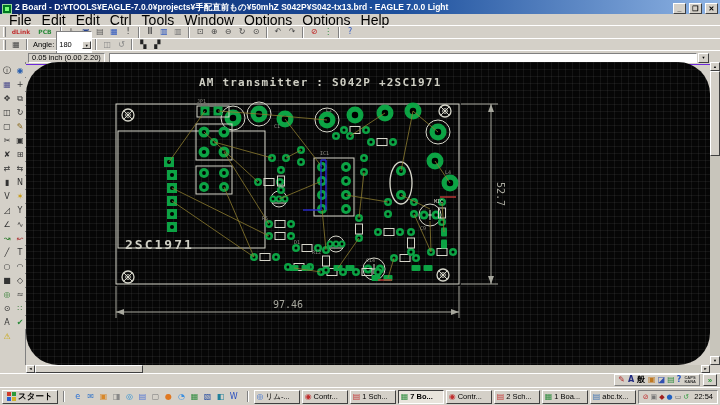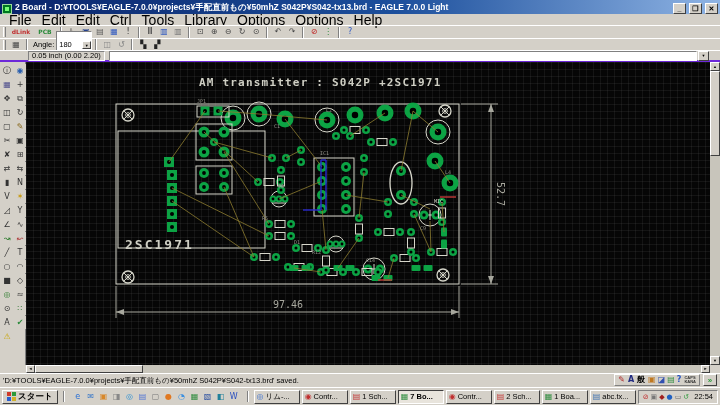--- a/index.html
+++ b/index.html
@@ -14,39 +14,39 @@
   .winbtn{width:13px;height:11px;background:#d4d0c8;border:1px solid;border-color:#fff #404040 #404040 #fff;font-size:7px;line-height:8px;text-align:center;font-weight:bold;color:#000;padding:0;flex:0 0 auto;}
 
   
   .menubar{position:absolute;top:14px;left:0;width:720px;height:11px;display:flex;align-items:center;padding-left:4px;}
   .menu-item{font-size:14px;padding:1px 5px;color:#000;}
 
   
   .tbrow{position:absolute;left:0;width:720px;display:flex;align-items:center;padding-left:2px;border-top:1px solid #fff;}
   .tb1{top:25px;height:13px;}
   .tb2{top:38px;height:12px;}
-  .cmdrow{top:50px;height:15px;border-bottom:5px solid #6d28d9;}
+  .cmdrow{top:50px;height:15px;border-bottom:1px solid #6d28d9;}
   .grip{width:3px;height:10px;border-left:1px solid #fff;border-right:1px solid #808080;margin:0 3px 0 1px;}
   .tbtn{width:14px;height:12px;display:flex;align-items:center;justify-content:center;font-size:8px;line-height:1;background:#d4d0c8;border:1px solid #d4d0c8;padding:0;font-family:"DejaVu Sans",sans-serif;}
   .tbtn.wide{width:24px;font-size:6px;font-weight:bold;letter-spacing:0;}
   .tsep{width:2px;height:11px;border-left:1px solid #808080;border-right:1px solid #fff;margin:0 3px;}
   .tlabel{font-size:7.5px;padding:0 2px;}
   .combo{width:36px;height:28px;background:#fff;border:1px solid;border-color:#808080 #fff #fff #808080;display:flex;align-items:center;}
   .combo .val{flex:1;font-size:7.5px;padding-left:2px;}
   .combo .drop{width:9px;height:8px;background:#d4d0c8;border:1px solid;border-color:#fff #404040 #404040 #fff;font-size:4px;line-height:7px;text-align:center;padding:0;}
   .readout{height:10px;border:1px solid;border-color:#808080 #fff #fff #808080;font-size:7.5px;padding:0 3px;margin-left:26px;display:flex;align-items:center;background:#d4d0c8;white-space:nowrap;}
   .cmdinput{flex:1;height:10px;margin:0 1px 0 4px;border:1px solid;border-color:#808080 #fff #fff #808080;background:#fff;font-size:8px;padding:0 2px;font-family:"Liberation Sans",sans-serif;}
   .histbtn{width:11px;height:10px;background:#d4d0c8;border:1px solid;border-color:#fff #404040 #404040 #fff;font-size:4px;line-height:8px;text-align:center;padding:0;margin-right:11px;}
 
   
   .palette{position:absolute;top:62px;left:0;width:26px;height:303px;background:#d4d0c8;display:grid;grid-template-columns:12px 12px;gap:1px 1px;padding:2px 0 0 1px;align-content:start;border-right:1px solid #808080;}
   .pal{width:12px;height:13px;display:flex;align-items:center;justify-content:center;font-size:8px;line-height:1;background:#d4d0c8;border:none;padding:0;font-family:"DejaVu Sans",sans-serif;}
 
   
-  .canvas{position:absolute;left:26px;top:62px;width:684px;height:303px;background:#060606;background-image:linear-gradient(rgba(210,210,210,0.07) 1px,transparent 1px),linear-gradient(90deg,rgba(210,210,210,0.07) 1px,transparent 1px);background-size:7px 7px;}
+  .canvas{position:absolute;left:26px;top:62px;width:684px;height:303px;background:#060606;background-image:linear-gradient(rgba(210,210,210,0.07) 1px,transparent 1px),linear-gradient(90deg,rgba(210,210,210,0.07) 1px,transparent 1px);background-size:7px 7px;border-radius:32px;}
   .canvas svg{position:absolute;left:0;top:0;}
 
   
   .vscroll{position:absolute;right:0;top:62px;width:10px;height:303px;background:#c8c5bb;}
   .sbtn{width:10px;height:9px;background:#d4d0c8;border:1px solid;border-color:#fff #404040 #404040 #fff;font-size:4px;line-height:7px;text-align:center;padding:0;display:block;}
   .vthumb{position:absolute;left:0;top:9px;width:10px;height:85px;background:#d4d0c8;border:1px solid;border-color:#fff #404040 #404040 #fff;}
   .hscroll{position:absolute;left:26px;top:365px;width:684px;height:8px;background:#c8c5bb;display:flex;}
   .hscroll .sbtn{width:9px;height:8px;line-height:6px;}
   .hthumb{width:108px;height:8px;background:#d4d0c8;border:1px solid;border-color:#fff #404040 #404040 #fff;}
   .scorner{position:absolute;right:0;top:365px;width:10px;height:8px;background:#d4d0c8;}
@@ -84,21 +84,21 @@
     <button class="winbtn">❐</button>
     <button class="winbtn">✕</button>
   </div>
 
   <div class="menubar">
       <span class="menu-item">File</span>
       <span class="menu-item">Edit</span>
       <span class="menu-item">Edit</span>
       <span class="menu-item">Ctrl</span>
       <span class="menu-item">Tools</span>
-      <span class="menu-item">Library</span>
+      <span class="menu-item">Window</span>
       <span class="menu-item">Options</span>
       <span class="menu-item">Options</span>
       <span class="menu-item">Help</span>
     </div>
 
   <div class="tbrow tb1">
     <span class="grip"></span>
   <button class="tbtn wide" style="color: rgb(192, 48, 48);">dLink</button>
       <button class="tbtn wide" style="color: rgb(42, 138, 58);">PCB</button>
       <span class="tsep"></span>
@@ -520,21 +520,20 @@
 
   <div class="hscroll">
     <button class="sbtn">◄</button>
     <span class="hthumb"></span>
     <span style="flex:1"></span>
     <button class="sbtn">►</button>
   </div>
   <div class="scorner"></div>
 
   <div class="statusbar">
-    <span>'D:¥TOOLS¥EAGLE-7.0.0¥projects¥手配直前もの¥50mhZ S042P¥S042-tx13.brd' saved.</span>
   </div>
 
   <div class="imebar">
     <span class="it" style="color:#b03030">✎</span>
     <span class="it" style="color:#202a80">A</span>
     <span class="it">般</span>
     <span id="ime-icons" style="display:flex;align-items:center">
         <span class="it" style="color: rgb(192, 120, 32);">▣</span>
         <span class="it" style="color: rgb(48, 80, 176);">◪</span>
         <span class="it" style="color: rgb(42, 138, 58);">▤</span>

